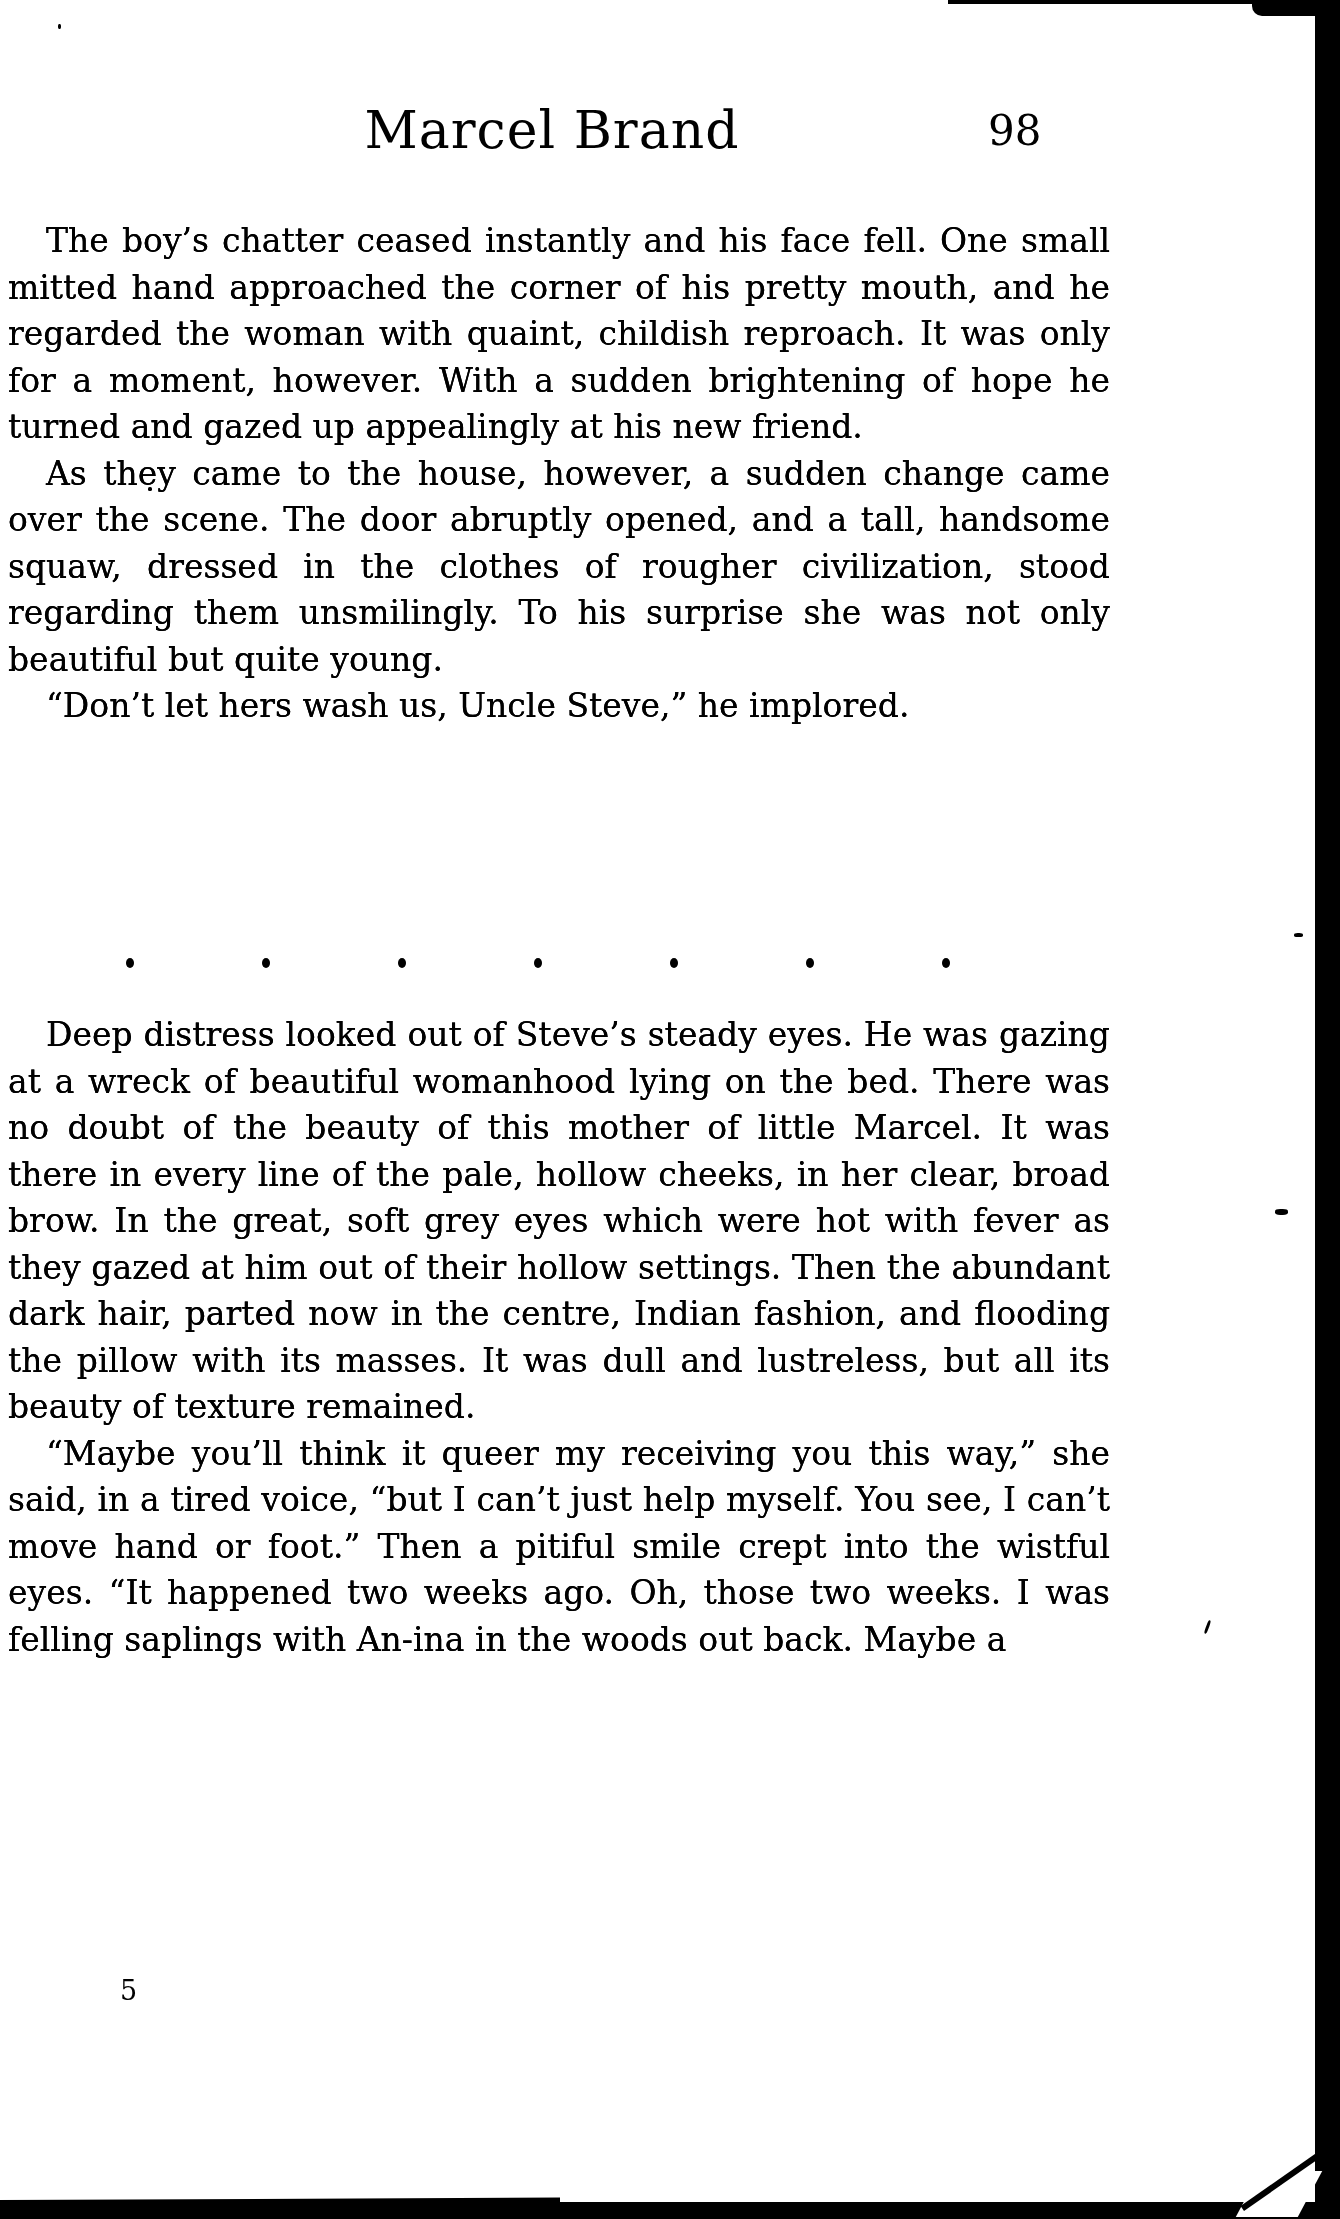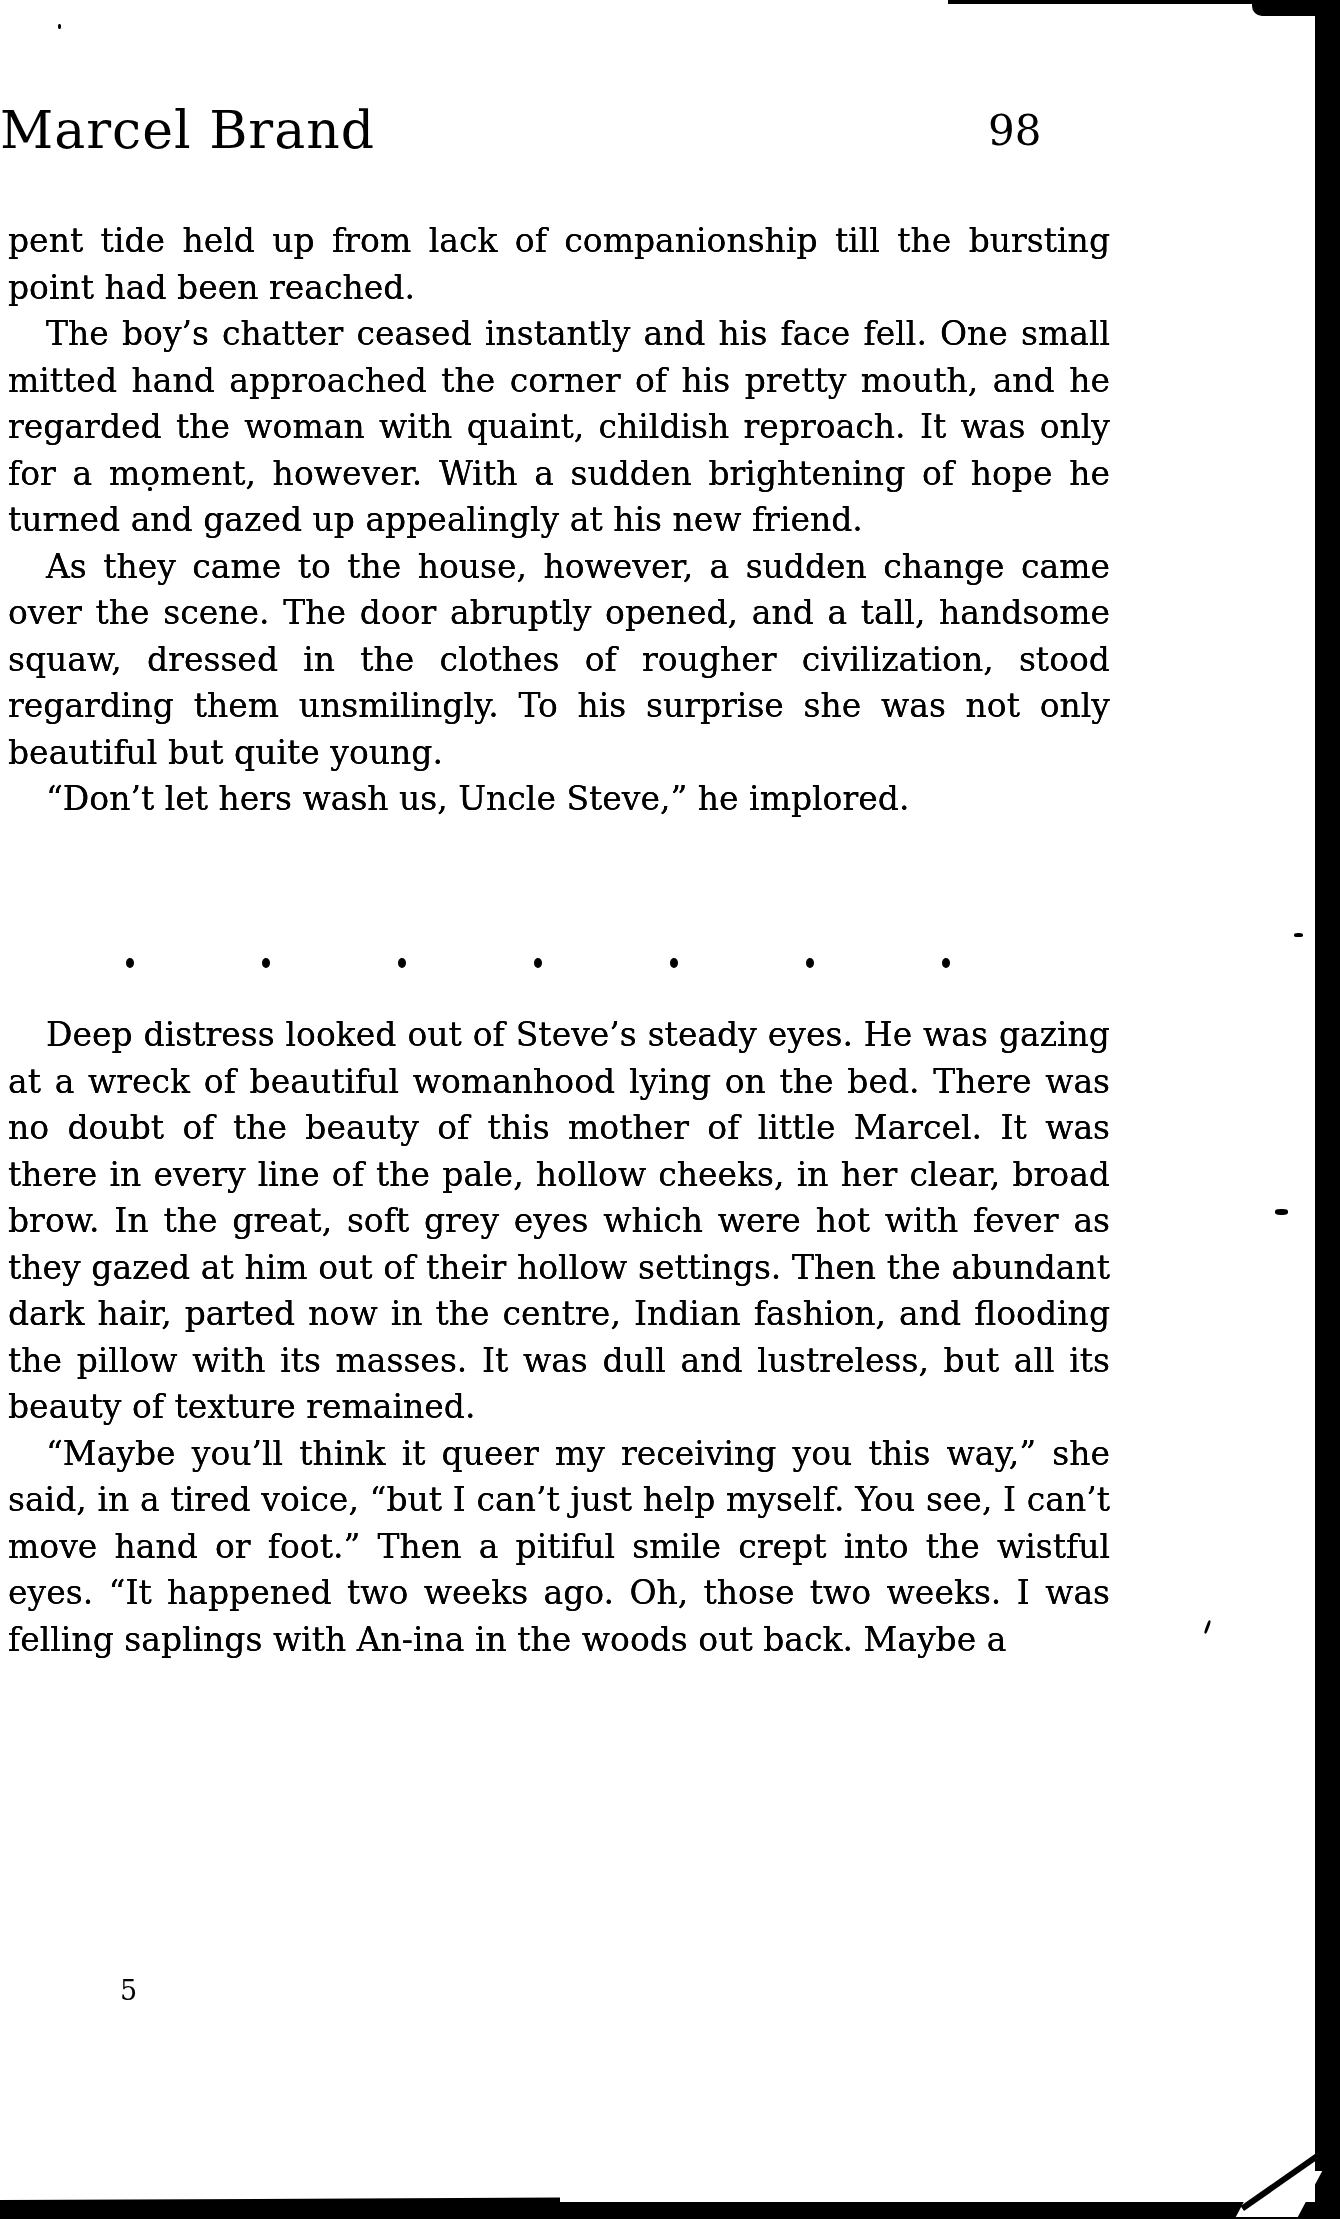--- a/index.html
+++ b/index.html
@@ -73,21 +73,21 @@
   .speck-2 { left: 1275px; top: 1209px; width: 13px; height: 6px; }
   .speck-3 { left: 1206px; top: 1620px; width: 3px; height: 14px; transform: rotate(20deg); }
   .speck-4 { left: 58px;  top: 24px;  width: 3px; height: 5px; }
   .speck-5 { left: 148px; top: 487px; width: 4px; height: 4px; }
 
   
   .header-title {
     position: absolute;
     top: 100px; left: 0;
     width: 1104px;
-    text-align: left;
+    text-align: center;
     font-size: 52px;
     letter-spacing: 1px;
     white-space: nowrap;
   }
   .page-number {
     position: absolute;
     top: 106px; left: 988px;
     font-size: 42px;
   }
 
@@ -146,21 +146,20 @@
   <div class="speck speck-1"></div>
   <div class="speck speck-2"></div>
   <div class="speck speck-3"></div>
   <div class="speck speck-4"></div>
   <div class="speck speck-5"></div>
 
   <div class="header-title">Marcel Brand</div>
   <div class="page-number">98</div>
 
   <div class="text-block group-1">
-      <p class="para">pent tide held up from lack of companionship till the bursting point had been reached.</p>
       <p class="para indent">The boy’s chatter ceased instantly and his face fell. One small mitted hand approached the corner of his pretty mouth, and he regarded the woman with quaint, childish reproach.  It was only for a moment, however. With a sudden brightening of hope he turned and gazed up appealingly at his new friend.</p>
       <p class="para indent">As they came to the house, however, a sudden change came over the scene.  The door abruptly opened, and a tall, handsome squaw, dressed in the clothes of rougher civilization, stood regarding them unsmilingly.  To his surprise she was not only beautiful but quite young.</p>
       <p class="para indent">“Don’t let hers wash us, Uncle Steve,” he implored.</p>
     </div>
 
   <div class="dots-row">
       <span class="dot">.</span>
       <span class="dot">.</span>
       <span class="dot">.</span>
       <span class="dot">.</span>

